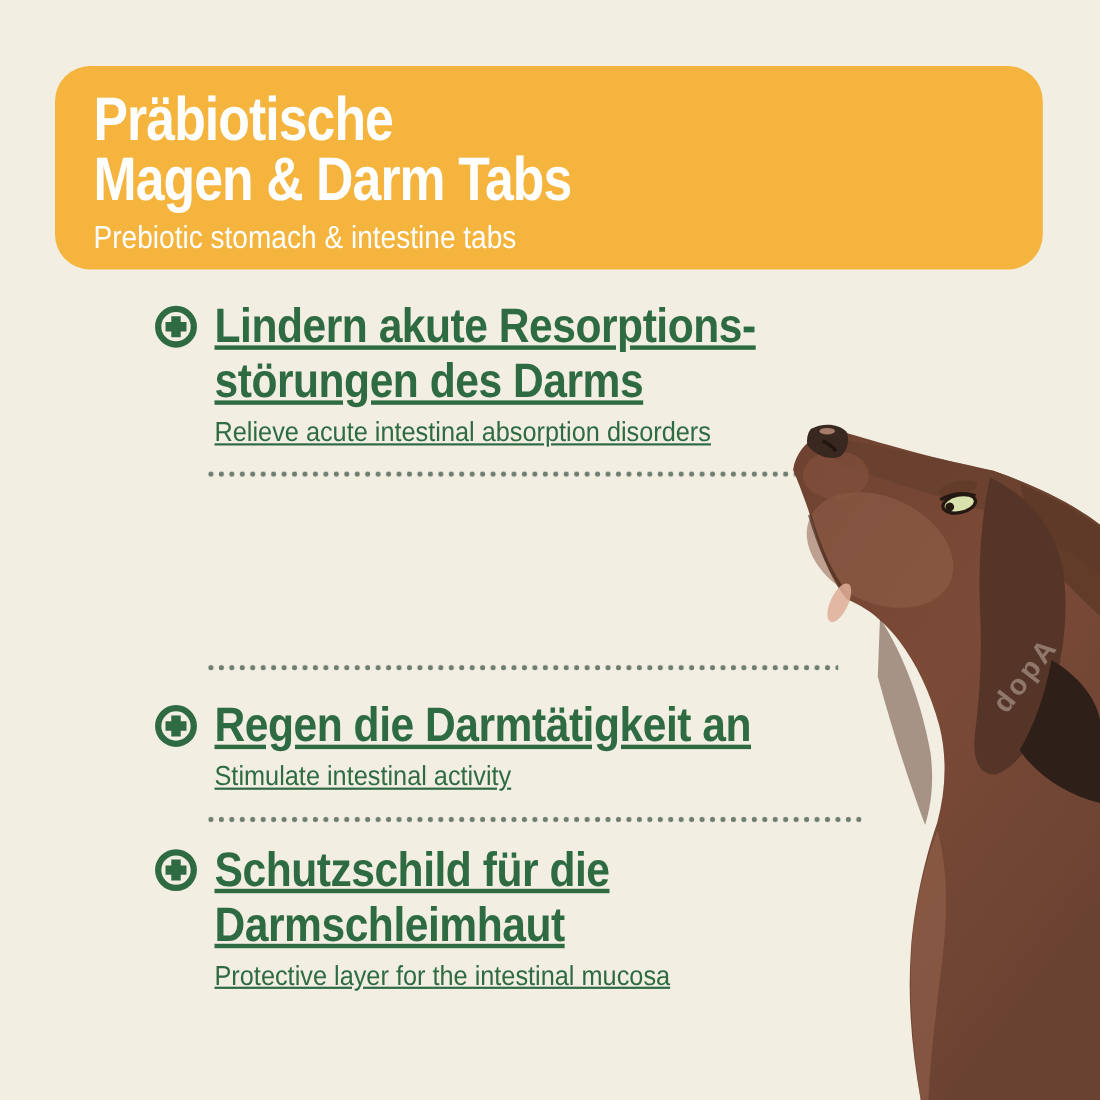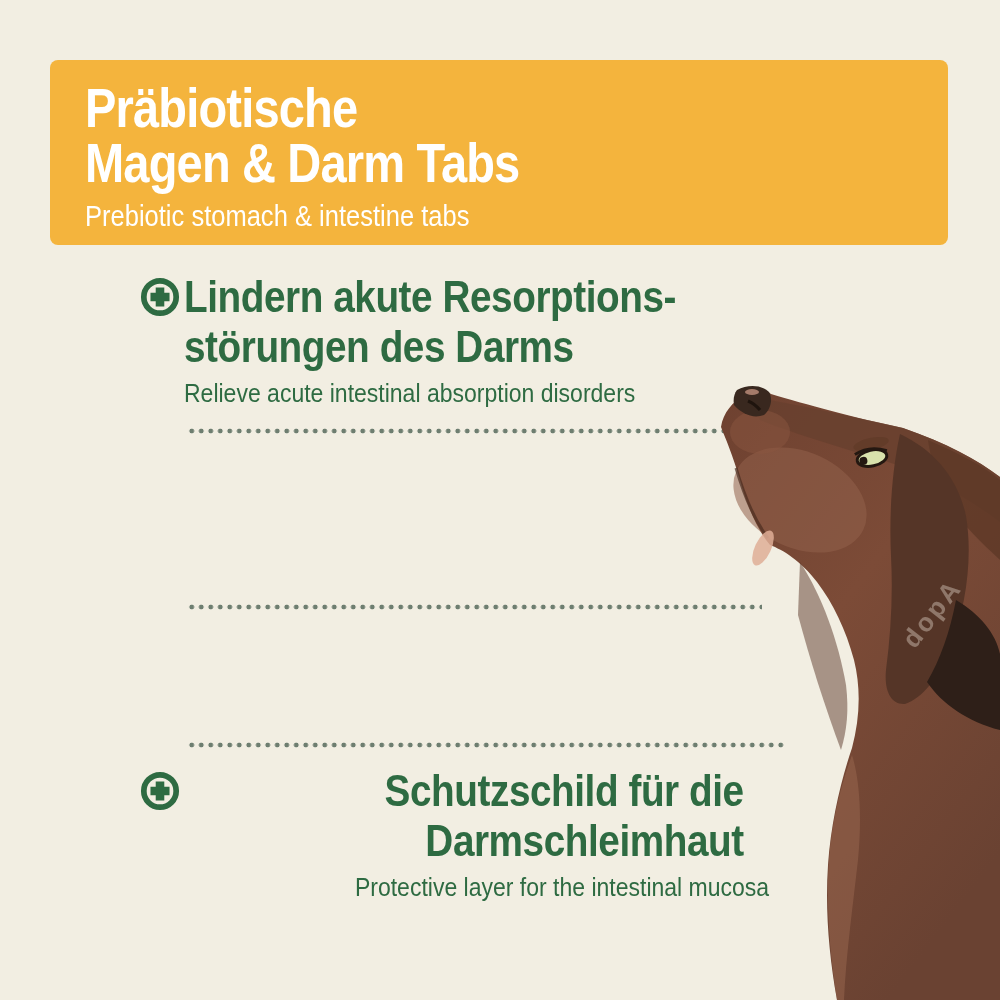--- a/index.html
+++ b/index.html
@@ -12,21 +12,21 @@
     width:1000px;height:1000px;
     margin:0 auto;
     background:var(--background,#f2eee2);
     overflow:hidden;
   }
   
   .banner{
     position:absolute;left:50px;top:60px;
     width:898px;height:185px;
     background:var(--banner,#f4b43d);
-    border-radius:8px;
+    border-radius:32px;
     box-sizing:border-box;
     padding:20px 0 0 35px;
     color:var(--banner-text,#ffffff);
   }
   .banner .t1{
     font-size:56px;line-height:55px;font-weight:bold;
     letter-spacing:-1px;
     transform:scaleX(0.84);transform-origin:0 0;
     white-space:nowrap;
   }
@@ -37,37 +37,37 @@
     white-space:nowrap;
   }
   
   .item{
     position:absolute;left:140px;width:680px;
     color:var(--green,#2e6b42);
   }
   .item .plus{
     position:absolute;left:0;top:5px;width:40px;height:40px;
   }
-  .item .txt{margin-left:44px;}
+  .item .txt{margin-left:55px;text-decoration:underline;}
   .item .heading{
     font-size:44px;line-height:50px;font-weight:bold;
     letter-spacing:-0.5px;
     white-space:pre-line;
     transform:scaleX(0.88);transform-origin:0 0;
   }
   .item .sub{
     margin-top:7px;
     font-size:25px;line-height:28px;font-weight:400;
     white-space:nowrap;
     transform:scaleX(0.92);transform-origin:0 0;
   }
   .item1{top:272px;}
   .item2{top:455px;}
   .item3{top:635px;}
-  .item4{top:766px;text-align:right;}
+  .item4{top:766px;}
   
   .sep{
     position:absolute;left:187px;height:6px;
     background-image:radial-gradient(circle,var(--dots,#6e7e70) 2.1px,transparent 2.7px);
     background-size:9.5px 6px;
     background-position:0 50%;
     background-repeat:repeat-x;
   }
   .sep1{top:428px;width:570px;}
   .sep2{top:604px;width:575px;}
@@ -106,20 +106,30 @@
 störungen des Darms</div>
       <div class="sub">Relieve acute intestinal absorption disorders</div>
     </div>
   </div>
 
   <div class="sep sep1"></div>
 
 
   <div class="sep sep2"></div>
 
+  <div class="item item3">
+    <svg class="plus" viewBox="0 0 42 42">
+      <circle cx="21" cy="21" r="17" fill="none" stroke="#2e6b42" stroke-width="6"></circle>
+      <path d="M21 11 V31 M11 21 H31" stroke="#2e6b42" stroke-width="9" fill="none"></path>
+    </svg>
+    <div class="txt">
+      <div class="heading">Regen die Darmtätigkeit an</div>
+      <div class="sub">Stimulate intestinal activity</div>
+    </div>
+  </div>
 
   <div class="sep sep3"></div>
 
   <div class="item item4">
     <svg class="plus" viewBox="0 0 42 42">
       <circle cx="21" cy="21" r="17" fill="none" stroke="#2e6b42" stroke-width="6"></circle>
       <path d="M21 11 V31 M11 21 H31" stroke="#2e6b42" stroke-width="9" fill="none"></path>
     </svg>
     <div class="txt">
       <div class="heading">Schutzschild für die

